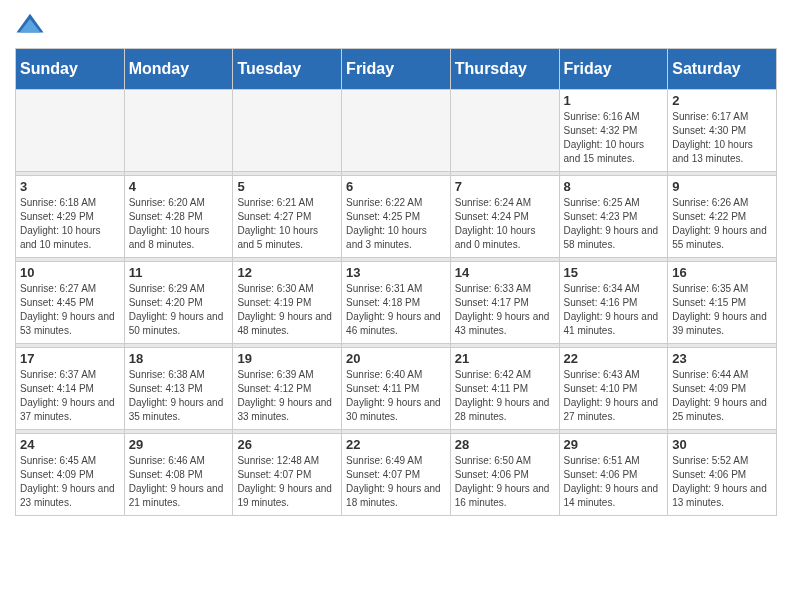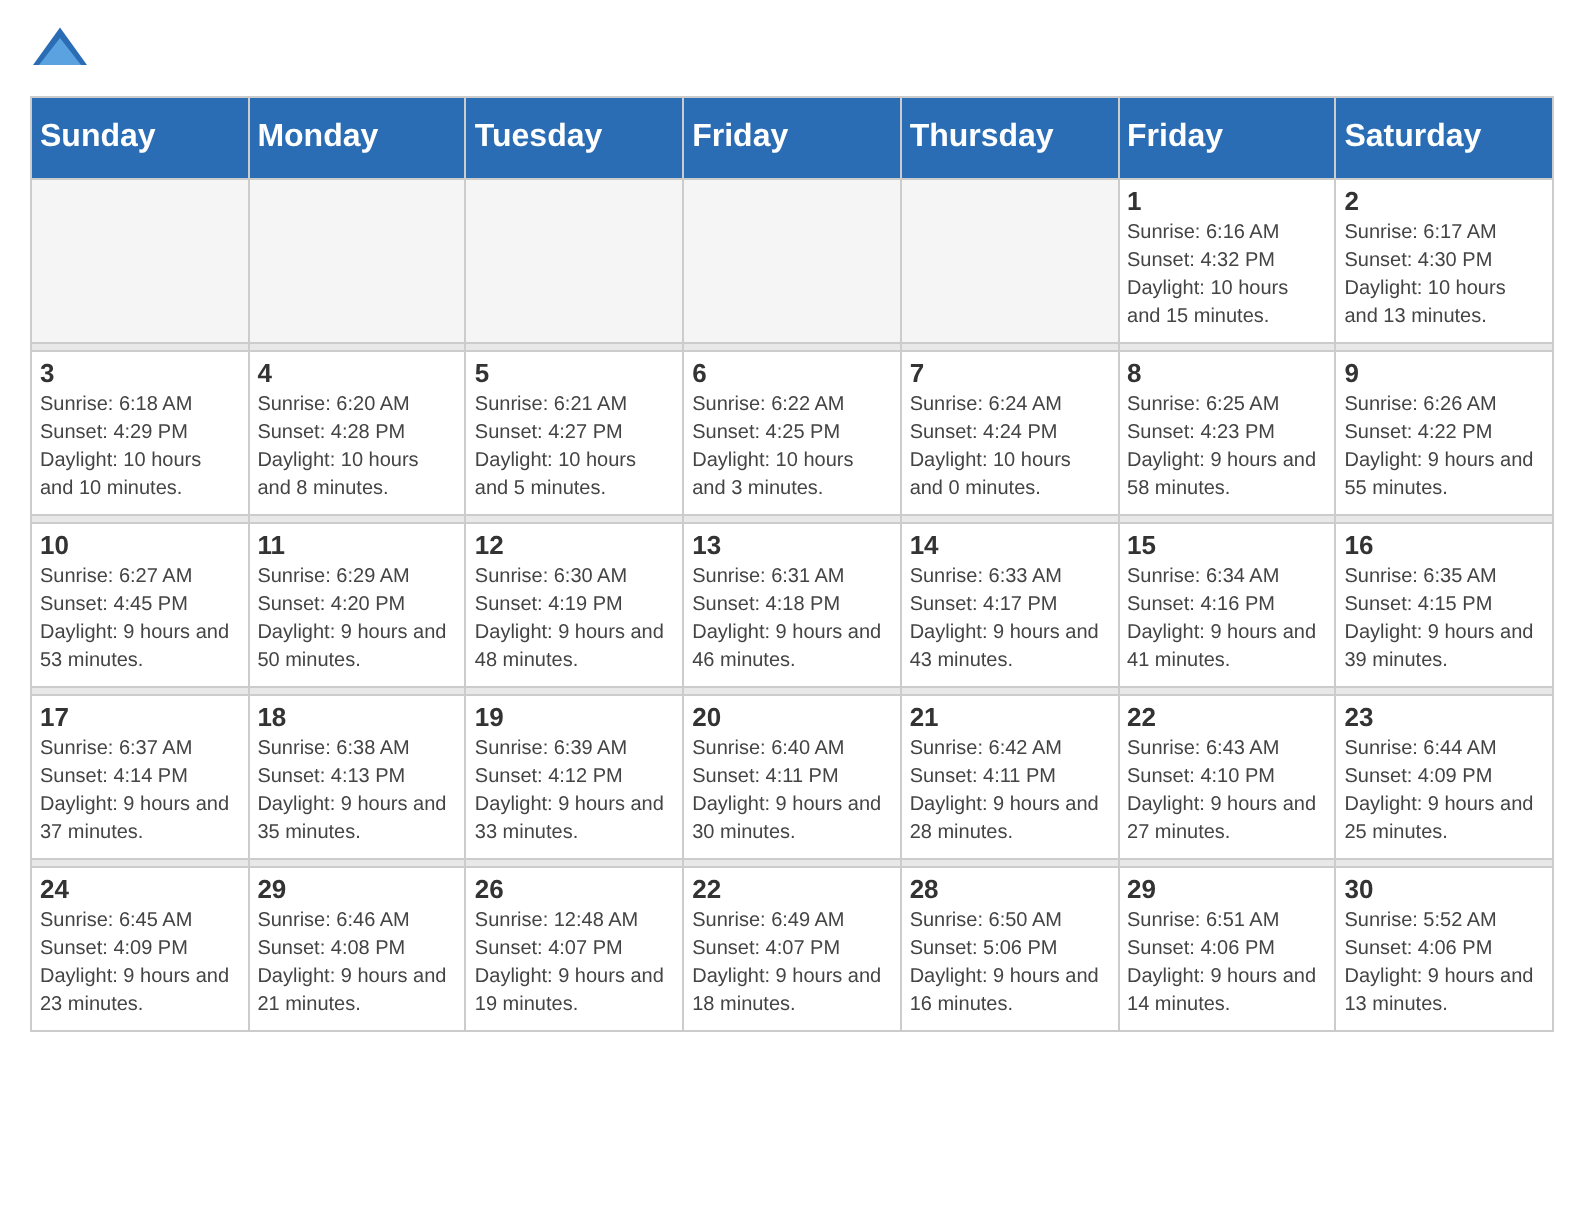--- a/index.html
+++ b/index.html
@@ -363,21 +363,21 @@
           <td>
             <span class="day-number">22</span>
             <div class="day-info">Sunrise: 6:49 AM
 Sunset: 4:07 PM
 Daylight: 9 hours
 and 18 minutes.</div>
           </td>
           <td>
             <span class="day-number">28</span>
             <div class="day-info">Sunrise: 6:50 AM
-Sunset: 5:06 PM
+Sunset: 4:06 PM
 Daylight: 9 hours
 and 16 minutes.</div>
           </td>
           <td>
             <span class="day-number">29</span>
             <div class="day-info">Sunrise: 6:51 AM
 Sunset: 4:06 PM
 Daylight: 9 hours
 and 14 minutes.</div>
           </td>

